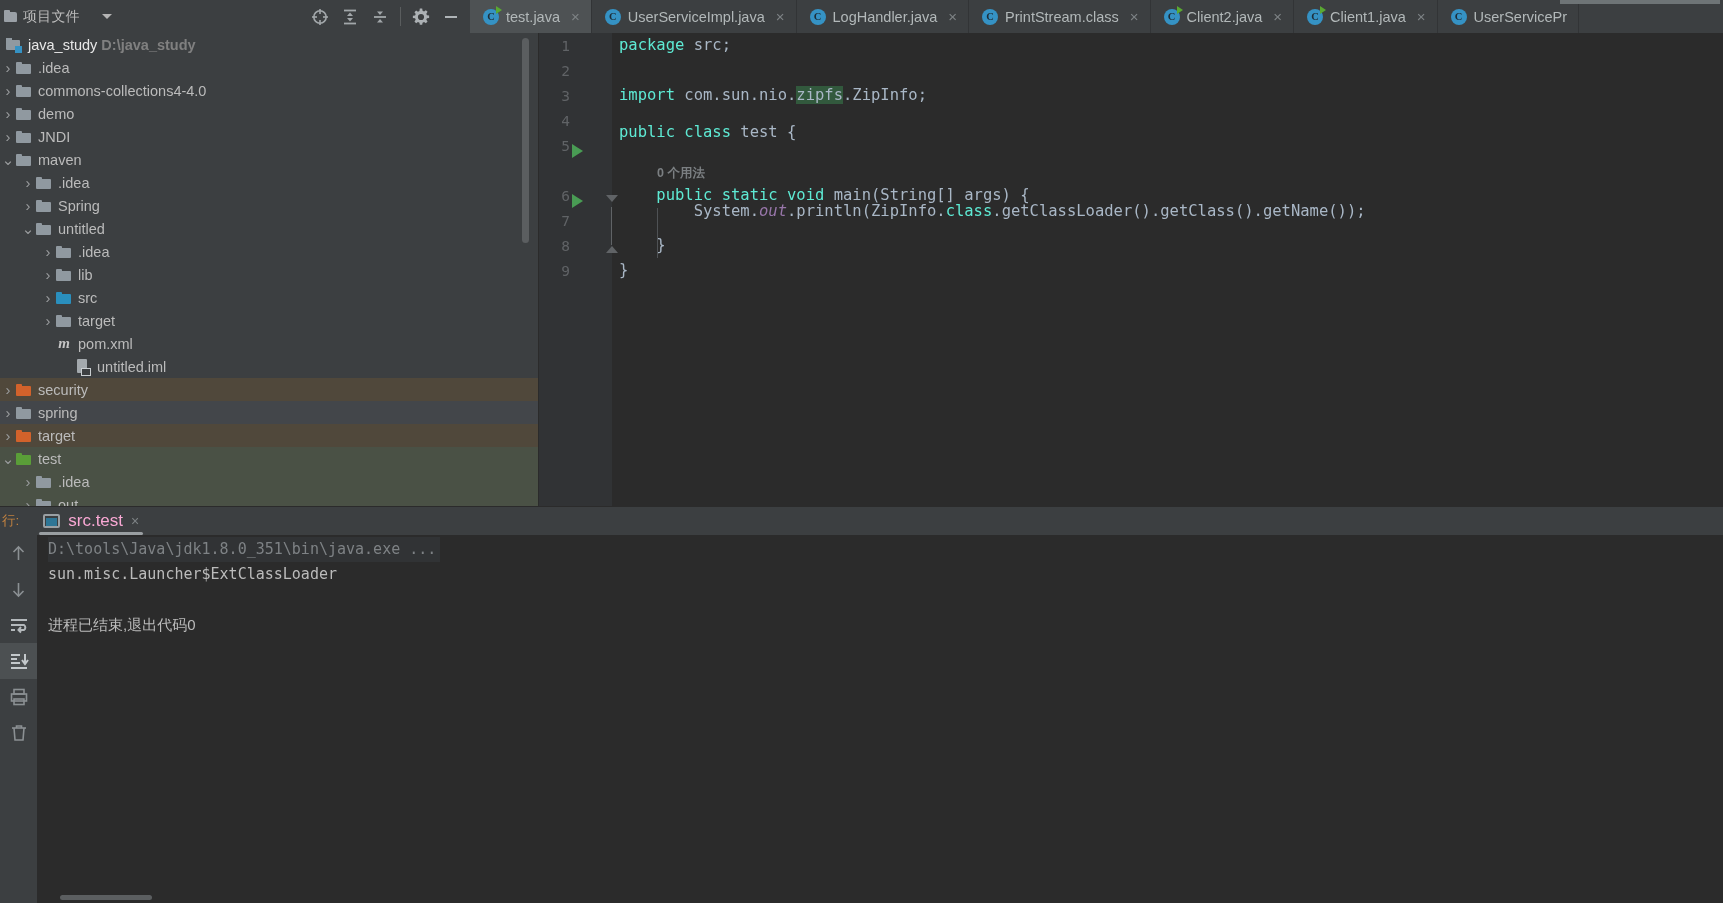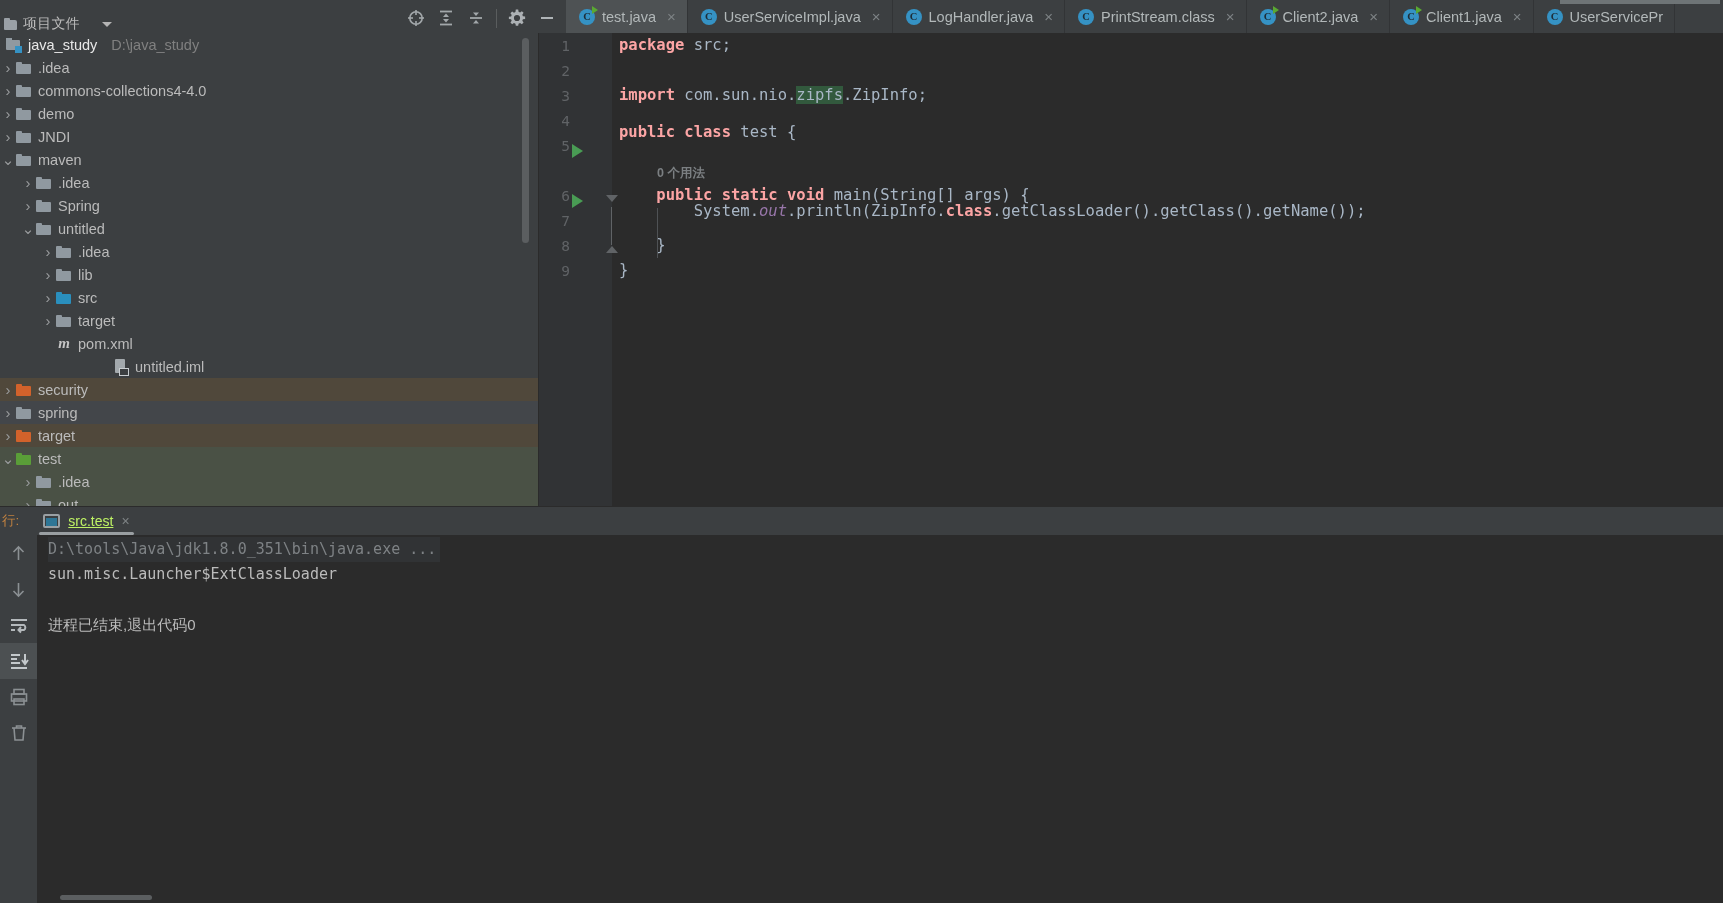--- a/index.html
+++ b/index.html
@@ -8,22 +8,22 @@
     background: #3c3f41;
     font-family: "Liberation Sans", sans-serif;
     overflow: hidden;
   }
   .app { position: relative; width: 1723px; height: 903px; background: #2b2b2b; }
 
   
   .topbar { position:absolute; left:0; top:0; width:1723px; height:33px; background:#3c3f41; display:flex; }
 
   .proj-header {
-    width:566px; height:33px; background:#3c3f41;
-    display:flex; align-items:flex-end; padding-left:4px; position:relative;
+    width:470px; height:33px; background:#3c3f41;
+    display:flex; align-items:center; padding-left:4px; position:relative;
   }
   .proj-title-wrap { display:flex; align-items:center; gap:6px; }
   .proj-icon { width:13px; height:13px; position:relative; }
   .proj-icon .f1 { position:absolute; left:0; top:2px; width:13px; height:10px; background:#9aa0a6; border-radius:1px 2px 1px 1px; }
   .proj-icon .f2 { position:absolute; left:0; top:0px; width:6px; height:3px; background:#9aa0a6; border-radius:1px 1px 0 0; }
   .proj-label { color:#bbbbbb; font-size:14px; letter-spacing:.2px; }
   .caret-dn { width:0;height:0;border-left:5px solid transparent;border-right:5px solid transparent;border-top:5px solid #b4b4b4; margin-left:16px; }
 
   .tb-icons { margin-left:auto; display:flex; align-items:center; gap:0px; padding-right:4px; }
   .tbi { width:30px; height:30px; display:flex; align-items:center; justify-content:center; cursor:pointer; }
@@ -58,21 +58,21 @@
   .arrow.empty { visibility:hidden; }
   .folder { width:15px; height:12px; flex:none; margin-right:7px; position:relative; }
   .folder i { position:absolute; left:0; top:2px; width:15px; height:10px; border-radius:1px; display:block; }
   .folder b { position:absolute; left:0; top:0; width:6px; height:3px; border-radius:1px 1px 0 0; display:block; }
   .f-gray i,.f-gray b { background:#9099a0; }
   .f-blue i,.f-blue b { background:#2a8fbd; }
   .f-orange i,.f-orange b { background:#d2622b; }
   .f-green i,.f-green b { background:#5a9e38; }
   .lbl { color:#bbbbbb; }
   .lbl.root { font-weight:normal; color:#e8e8e8; }
-  .path { color:#808080; margin-left:14px; font-weight:normal; }
+  .path { color:#808080; margin-left:4px; font-weight:bold; }
   .mico { width:16px; margin-right:6px; color:#c5c5c5; font-style:italic; font-family:"Liberation Serif",serif; font-size:15px; font-weight:bold; text-align:center; flex:none;}
   .imlico { width:14px; height:15px; margin-right:7px; position:relative; flex:none; }
   .imlico::before { content:""; position:absolute; left:1px; top:0; width:10px; height:14px; background:#a3a9ad; border-radius:1px; }
   .imlico::after { content:""; position:absolute; left:5px; top:9px; width:8px; height:6px; background:#3c3f41; border:1px solid #c8cdd0; }
   .root-ico { width:15px; height:14px; position:relative; margin-right:7px; flex:none; }
   .root-ico i { position:absolute; left:0; top:2px; width:14px; height:10px; background:#9099a0; border-radius:1px; }
   .root-ico b { position:absolute; left:0; top:0; width:6px; height:3px; background:#9099a0; }
   .root-ico s { position:absolute; right:-1px; bottom:-1px; width:7px; height:7px; background:#3592c4; }
 
   .tree-scrollbar { position:absolute; right:9px; top:5px; width:7px; height:205px; background:#5b5e60; border-radius:4px; }
@@ -91,36 +91,36 @@
       border-left:11px solid #499c54; border-top:7px solid transparent; border-bottom:7px solid transparent; cursor:pointer;}
   .foldc { position:absolute; left:67px; width:13px; height:13px; cursor:pointer; }
   .foldc .tri { position:absolute; left:0; top:1px; width:0;height:0;
       border-left:6px solid transparent;border-right:6px solid transparent;border-top:7px solid #606366; }
   .foldc .tri2 { position:absolute; left:0; top:1px; width:0;height:0;
       border-left:6px solid transparent;border-right:6px solid transparent;border-bottom:7px solid #606366; }
   .foldline { position:absolute; left:72px; width:1px; background:#606366; }
 
   .code { flex:1; position:relative; padding-top:0; }
   .cl { position:absolute; left:7px; font-size:15.5px; line-height:25px; white-space:pre; }
-  .kw   { color:#fca5a5;font-weight:bold; }
+  .kw   { color:#5eead4; }
   .plain{ color:#a9b7c6; }
   .sfield{ color:#9876aa; font-style:italic; }
   .hint { color:#7b7f82; font-size:12.5px; font-family:"Liberation Sans",sans-serif; }
   .mark-green { background:#32593d; }
   .ind-guide { position:absolute; width:1px; background:#4f5255; }
 
   
   .hdiv { position:absolute; left:0; top:506px; width:1723px; height:1px; background:#2b2b2b; }
   .console-head { position:absolute; left:0; top:507px; width:1723px; height:28px; background:#3c3f41; display:flex; align-items:center; }
   .ch-label { color:#c08040; font-size:13.5px; margin-left:2px; }
   .ct-tab { display:flex; align-items:center; gap:8px; margin-left:18px; height:28px; padding:0 6px; position:relative; cursor:pointer;}
   .ct-tab .underline { position:absolute; left:2px; right:2px; bottom:0; height:3px; background:#9a9fa2; border-radius:2px;}
   .ct-ico { width:17px; height:14px; border:2px solid #9aa0a4; border-radius:2px; position:relative; flex:none;}
   .ct-ico::after { content:""; position:absolute; left:1px; top:2px; width:11px; height:8px; background:#2e7696;}
-  .ct-name { color:#bef264; font-size:14px;text-decoration:underline; }
+  .ct-name { color:#f9a8d4; font-size:17px; }
   .ct-close { color:#7e8385; font-size:14px; }
 
   .console-body { position:absolute; left:0; top:535px; width:1723px; height:368px; background:#2b2b2b; }
   .console-side { position:absolute; left:0; top:535px; width:37px; height:368px; background:#3c3f41; }
   .cs-btn { width:37px; height:36px; display:flex; align-items:center; justify-content:center; cursor:pointer; }
   .cs-btn.sel { background:#4c5052; }
 
   .console-text { position:absolute; left:48px; top:537px; width:1600px; font-family:"DejaVu Sans Mono", monospace; font-size:15px; }
   .cline { line-height:25px; white-space:pre; color:#bbbbbb; }
   .cline.cmd { color:#7e8285; background:#313335; display:inline-block; padding-right:4px; }
@@ -331,21 +331,21 @@
             <i></i>
             <b></b>
           </span>
           <span class="lbl">target</span>
         </div>
         <div class="row" style="padding-left: 40px;">
           <span class="arrow empty"></span>
           <span class="mico">m</span>
           <span class="lbl">pom.xml</span>
         </div>
-        <div class="row" style="padding-left: 60px; margin-left: 38px;">
+        <div class="row" style="padding-left: 60px;">
           <span class="arrow empty"></span>
           <span class="imlico"></span>
           <span class="lbl">untitled.iml</span>
         </div>
         <div class="row hl-brown" style="padding-left: 0px;">
           <span class="arrow" style="font-size: 15px;">›</span>
           <span class="folder f-orange">
             <i></i>
             <b></b>
           </span>

